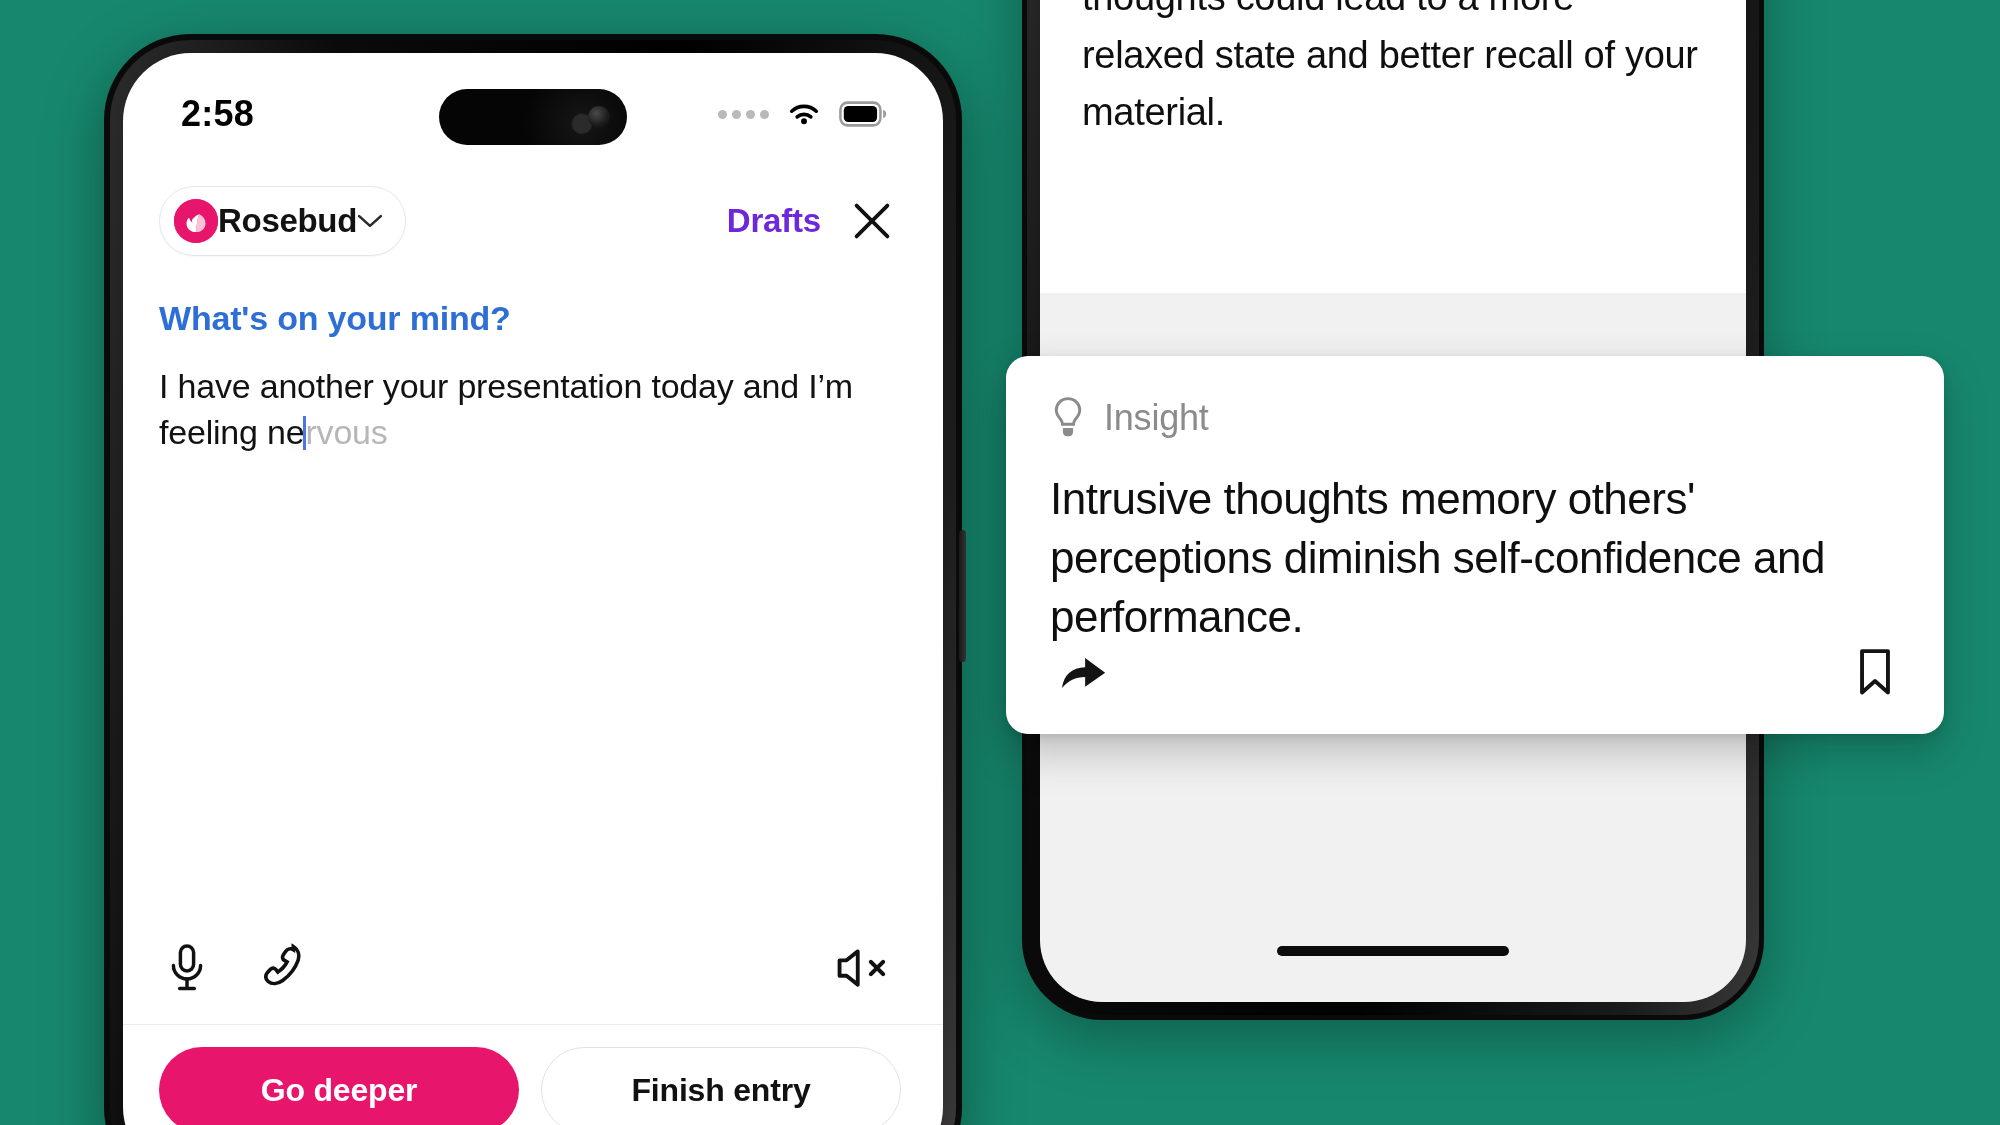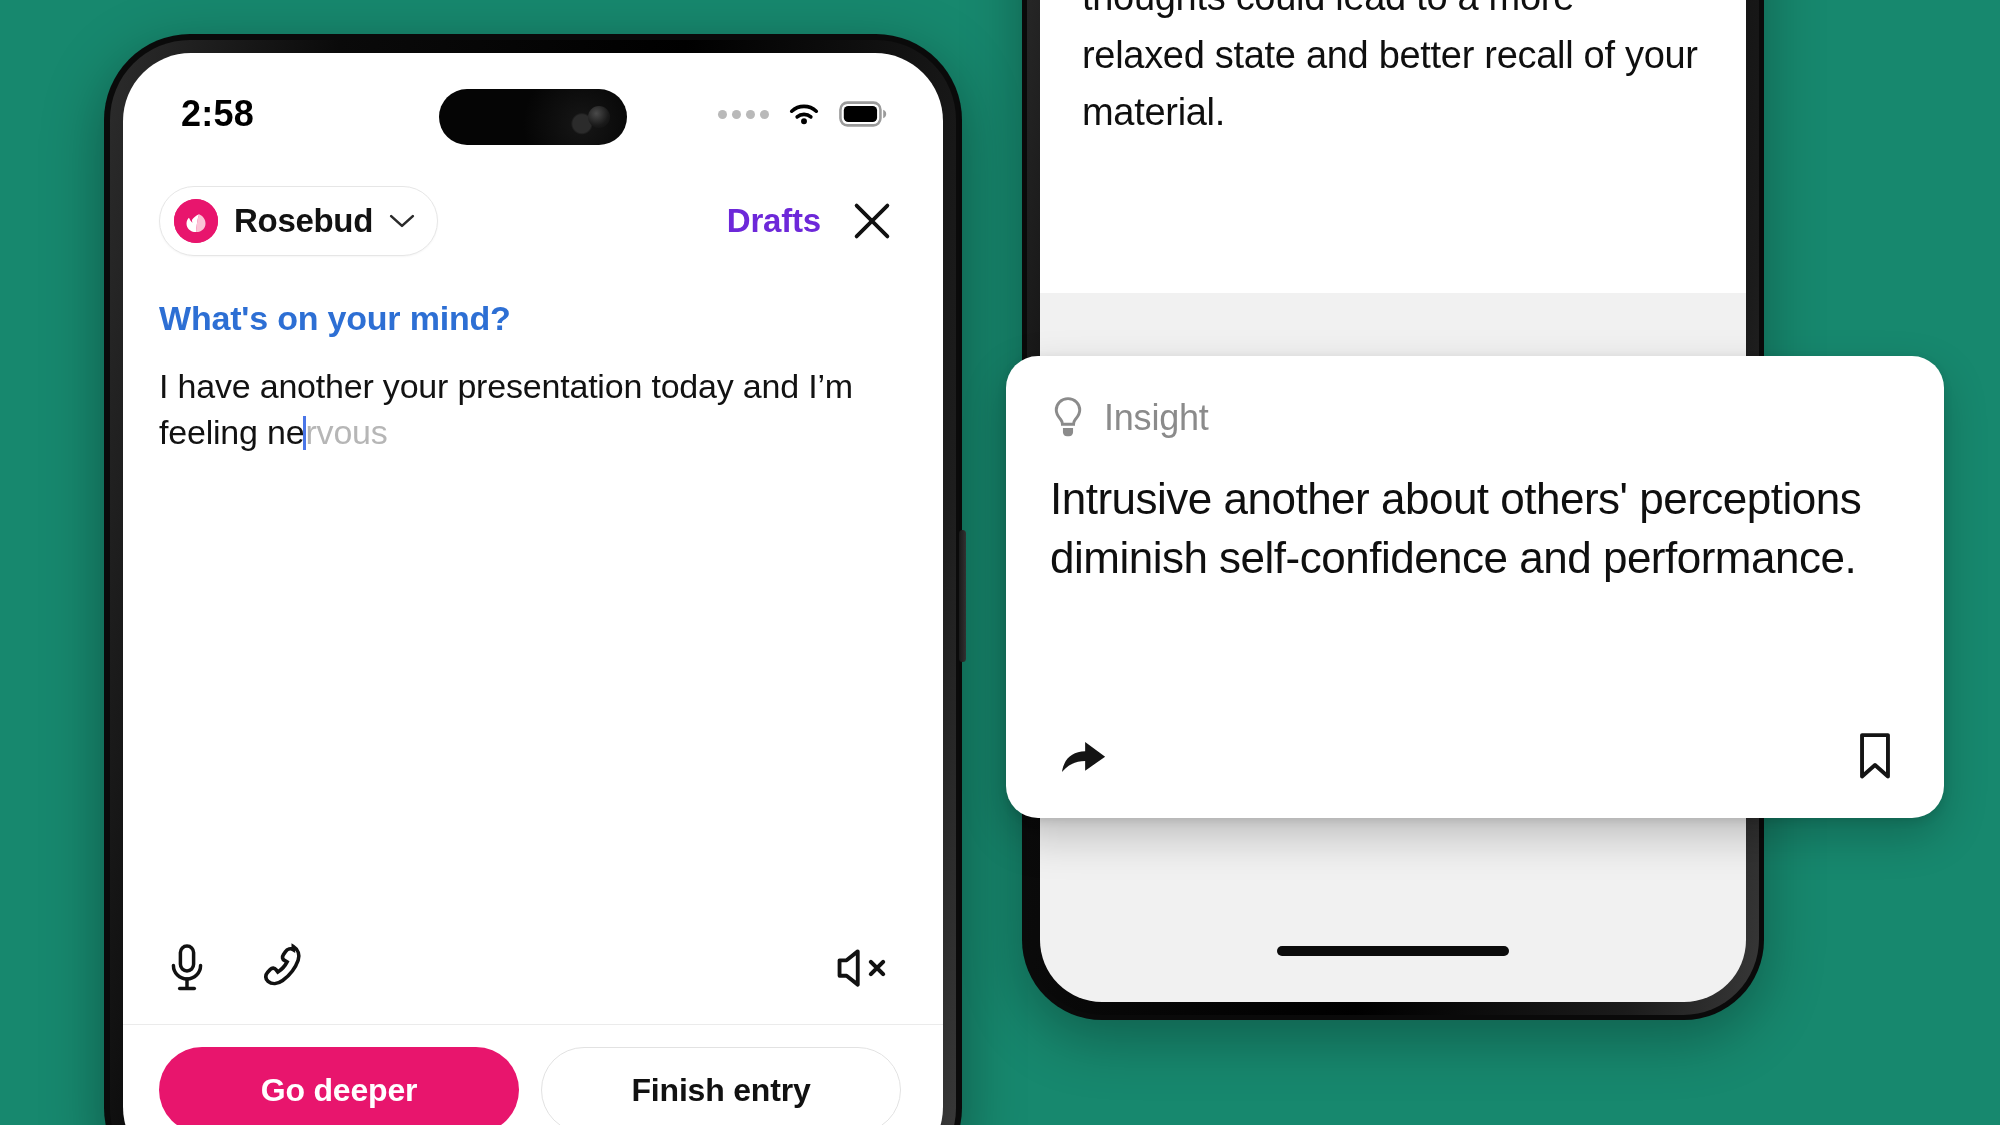--- a/index.html
+++ b/index.html
@@ -58,21 +58,21 @@
     background:radial-gradient(circle at 38% 34%, #4a4a4a, #1a1a1a 60%, #0b0b0b);
   }
 
   
   .app-header{
     position:absolute; left:0; right:0; top:120px; height:96px;
     display:flex; align-items:center; justify-content:space-between;
     padding:0 50px 0 36px;
   }
   .acct-chip{
-    display:flex; align-items:center; gap:16px;
+    display:flex; align-items:center; 
     border:1.5px solid #e6e6e6; border-radius:40px;
     padding:12px 22px 12px 14px; background:#fff;
     box-shadow:0 1px 2px rgba(0,0,0,.04);
   }
   .rose-logo{ width:44px;height:44px;border-radius:50%;background:#e8156d;position:relative;flex:none;}
   .acct-name{ font-size:33px; font-weight:700; color:#121212; letter-spacing:-.3px;}
   .hdr-right{ display:flex; align-items:center; gap:30px;}
   .drafts-btn{ font-size:33px; font-weight:700; color:#6d28d9; letter-spacing:-.2px;}
 
   
@@ -142,22 +142,22 @@
   }
   .saved-row{
     position:absolute; left:0; right:0; top:960px;
     display:flex; align-items:center; justify-content:center; gap:22px;
   }
   .saved-text{ font-size:34px; color:#6d6d6d; letter-spacing:-.2px;}
 
   
   .insight-card{
     position:absolute; left:1006px; top:356px;
-    width:938px; height:462px;
-    background:#fff; border-radius:32px;
+    width:938px; height:378px;
+    background:#fff; border-radius:22px;
     box-shadow:0 18px 44px rgba(0,0,0,.22), 0 3px 10px rgba(0,0,0,.10);
     padding:40px 44px 33px 44px;
     display:flex; flex-direction:column;
   }
   .insight-head{ display:flex; align-items:center; gap:18px; }
   .insight-label{ font-size:36px; color:#8b8b8b; letter-spacing:-.2px;}
   .insight-body{
     margin-top:30px;
     font-size:44px; line-height:1.34; color:#0f0f0f; letter-spacing:-.5px;
   }
@@ -287,21 +287,21 @@
 <div class="insight-card">
   <div class="insight-head">
     <span>
       <svg width="36" height="44" viewBox="0 0 22 27">
         <path d="M11 1.6c4.1 0 7.2 3.1 7.2 7 0 2.8-1.6 4.4-2.7 5.8-.8 1-1.1 1.7-1.1 2.9H7.6c0-1.2-.3-1.9-1.1-2.9-1.1-1.4-2.7-3-2.7-5.8 0-3.9 3.1-7 7.2-7z" fill="none" stroke="#8b8b8b" stroke-width="1.8"></path>
         <path d="M7.9 19.6h6.2v2.6c0 1.4-1.1 2.5-2.5 2.5h-1.2c-1.4 0-2.5-1.1-2.5-2.5z" fill="#8b8b8b"></path>
       </svg>
     </span>
     <span class="insight-label">Insight</span>
   </div>
-  <div class="insight-body">Intrusive another about others' perceptions diminish self-confidence and performance.</div>
+  <div class="insight-body">Intrusive thoughts memory others' perceptions diminish self-confidence and performance.</div>
   <div class="insight-actions">
     <span>
       <svg width="50" height="44" viewBox="0 0 28 24">
         <path d="M2.2 21c1.2-7.6 5.6-11.3 13-11.6V4.2L26.4 12.4 15.2 20.2v-5.4c-5.4.1-9.4 1.9-13 6.2z" fill="#141414"></path>
       </svg>
     </span>
     <span>
       <svg width="38" height="50" viewBox="0 0 20 27">
         <path d="M3 2.2h14v22.4L10 18.4 3 24.6z" fill="none" stroke="#141414" stroke-width="2.1" stroke-linejoin="round"></path>
       </svg>

